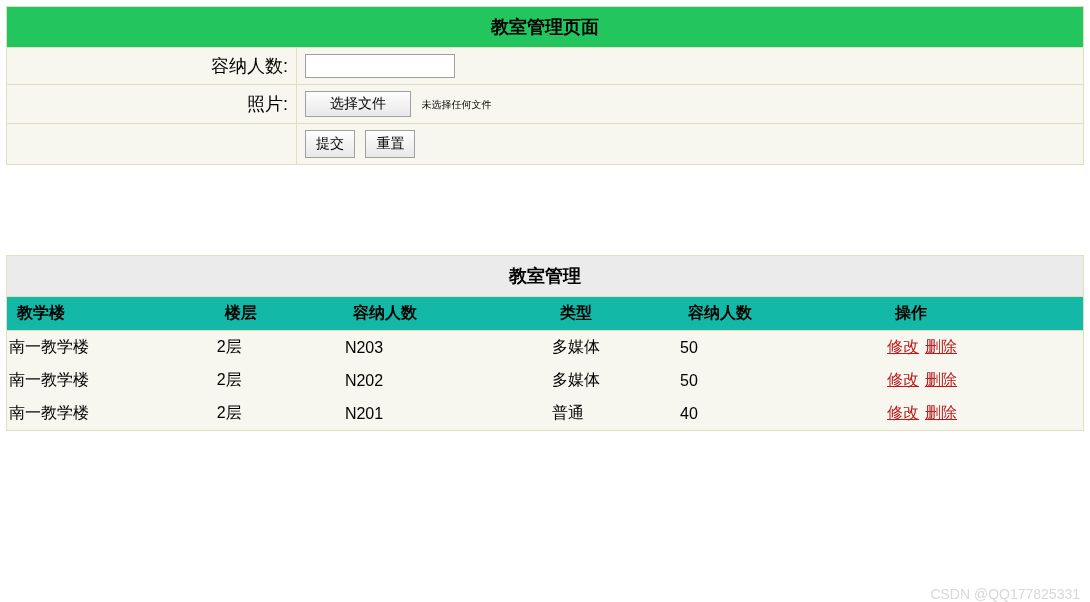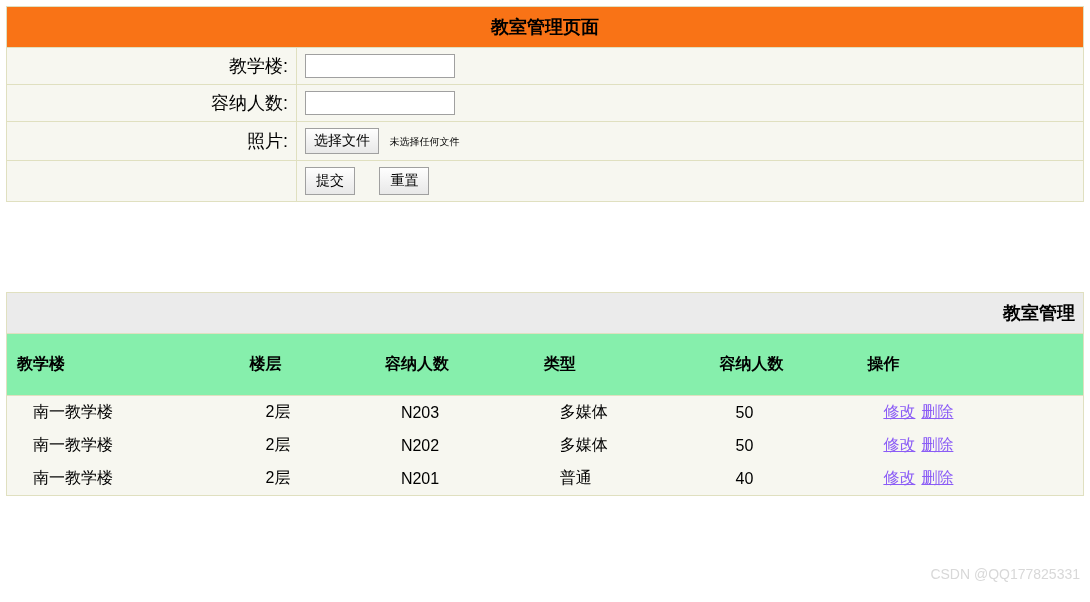--- a/index.html
+++ b/index.html
@@ -12,21 +12,21 @@
       font-size: 16px;
       background: #fff;
       padding: 6px;
     }
     table.form-table {
       width: 100%;
       border-collapse: collapse;
       border: 1px solid #e0e0c0;
     }
     table.form-table th.header {
-      background: #f97316;
+      background: #22c55e;
       text-align: center;
       font-weight: bold;
       font-size: 18px;
       padding: 8px;
       border: 1px solid #e0e0c0;
     }
     table.form-table td {
       border: 1px solid #e0e0c0;
       padding: 6px 8px;
       background: #f7f7f0;
@@ -48,92 +48,88 @@
     select {
       height: 24px;
       border: 1px solid #a0a0a0;
       background: #efefef;
       font-size: 14px;
     }
     .file-button {
       display: inline-block;
       border: 1px solid #a0a0a0;
       background: linear-gradient(#fefefe, #e8e8e8);
-      padding: 3px 8px;
+      padding: 3px 24px;
       font-size: 14px;
       cursor: pointer;
     }
     .file-text {
       margin-left: 6px;
       font-size: 10px;
     }
     .submit-button, .reset-button {
       border: 1px solid #a0a0a0;
       background: linear-gradient(#fefefe, #e8e8e8);
       padding: 4px 10px;
       font-size: 14px;
       cursor: pointer;
-      margin-right: 20px;
+      margin-right: 6px;
     }
     .spacer {
       height: 90px;
     }
     table.list-table {
       width: 100%;
       border-collapse: collapse;
       border: 1px solid #e0e0c0;
     }
     table.list-table th.header {
       background: #ebebeb;
-      text-align: right;
+      text-align: center;
       font-weight: bold;
       font-size: 18px;
       padding: 8px;
       border: 1px solid #e0e0c0;
     }
     table.list-table tr.col-header td {
-      background: #86efac;
+      background: #14b8a6;
       font-weight: bold;
-      padding: 20px 10px;
+      padding: 6px 10px;
       border-bottom: 1px solid #e0e0c0;
     }
     table.list-table tr.data-row td {
       background: #f7f7f0;
-      padding: 6px 26px;
+      padding: 6px 2px;
     }
     table.list-table tr.col-header, table.list-table tr.data-row {
       border-left: 1px solid #e0e0c0;
       border-right: 1px solid #e0e0c0;
     }
     .action-link {
-      color: #8b5cf6;
+      color: #b91c1c;
       text-decoration: underline;
       cursor: pointer;
       margin-right: 6px;
     }
     .watermark {
       position: fixed;
-      bottom: 20px;
+      bottom: 0;
       right: 10px;
       color: #d8d8d8;
       font-size: 14px;
       font-family: Arial, sans-serif;
     }
   </style>
 </head>
 <body>
 
 <table class="form-table">
   <tbody>
       <tr>
     <th class="header" colspan="2">教室管理页面</th>
-  </tr>
-  <tr>
-    <td class="label-cell">教学楼:</td>
-    <td class="input-cell"><input type="text" style=""></td>
   </tr>
   <tr>
     <td class="label-cell">容纳人数:</td>
     <td class="input-cell"><input type="text" style=""></td>
   </tr>
   <tr>
     <td class="label-cell">照片:</td>
     <td class="input-cell">
       <span class="file-button">选择文件</span>
       <span class="file-text">未选择任何文件</span>

